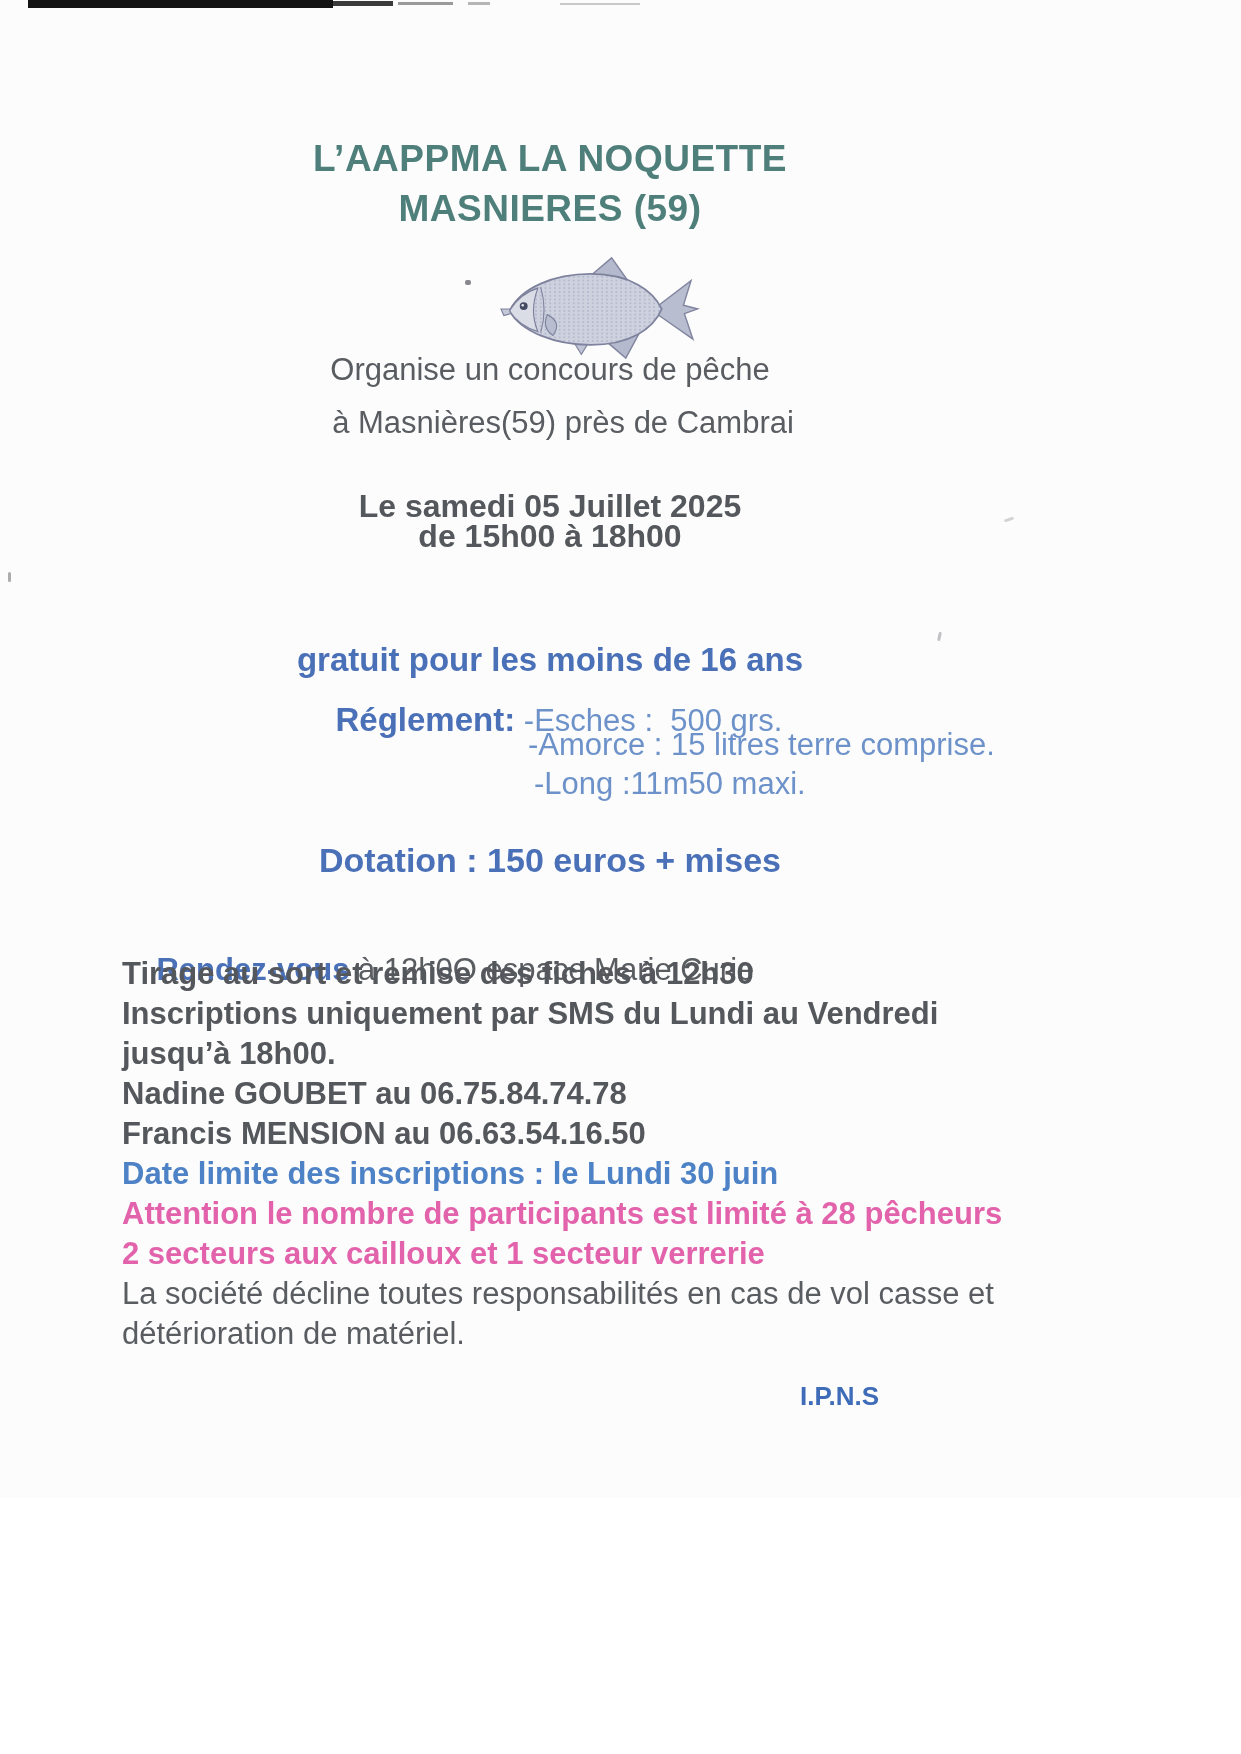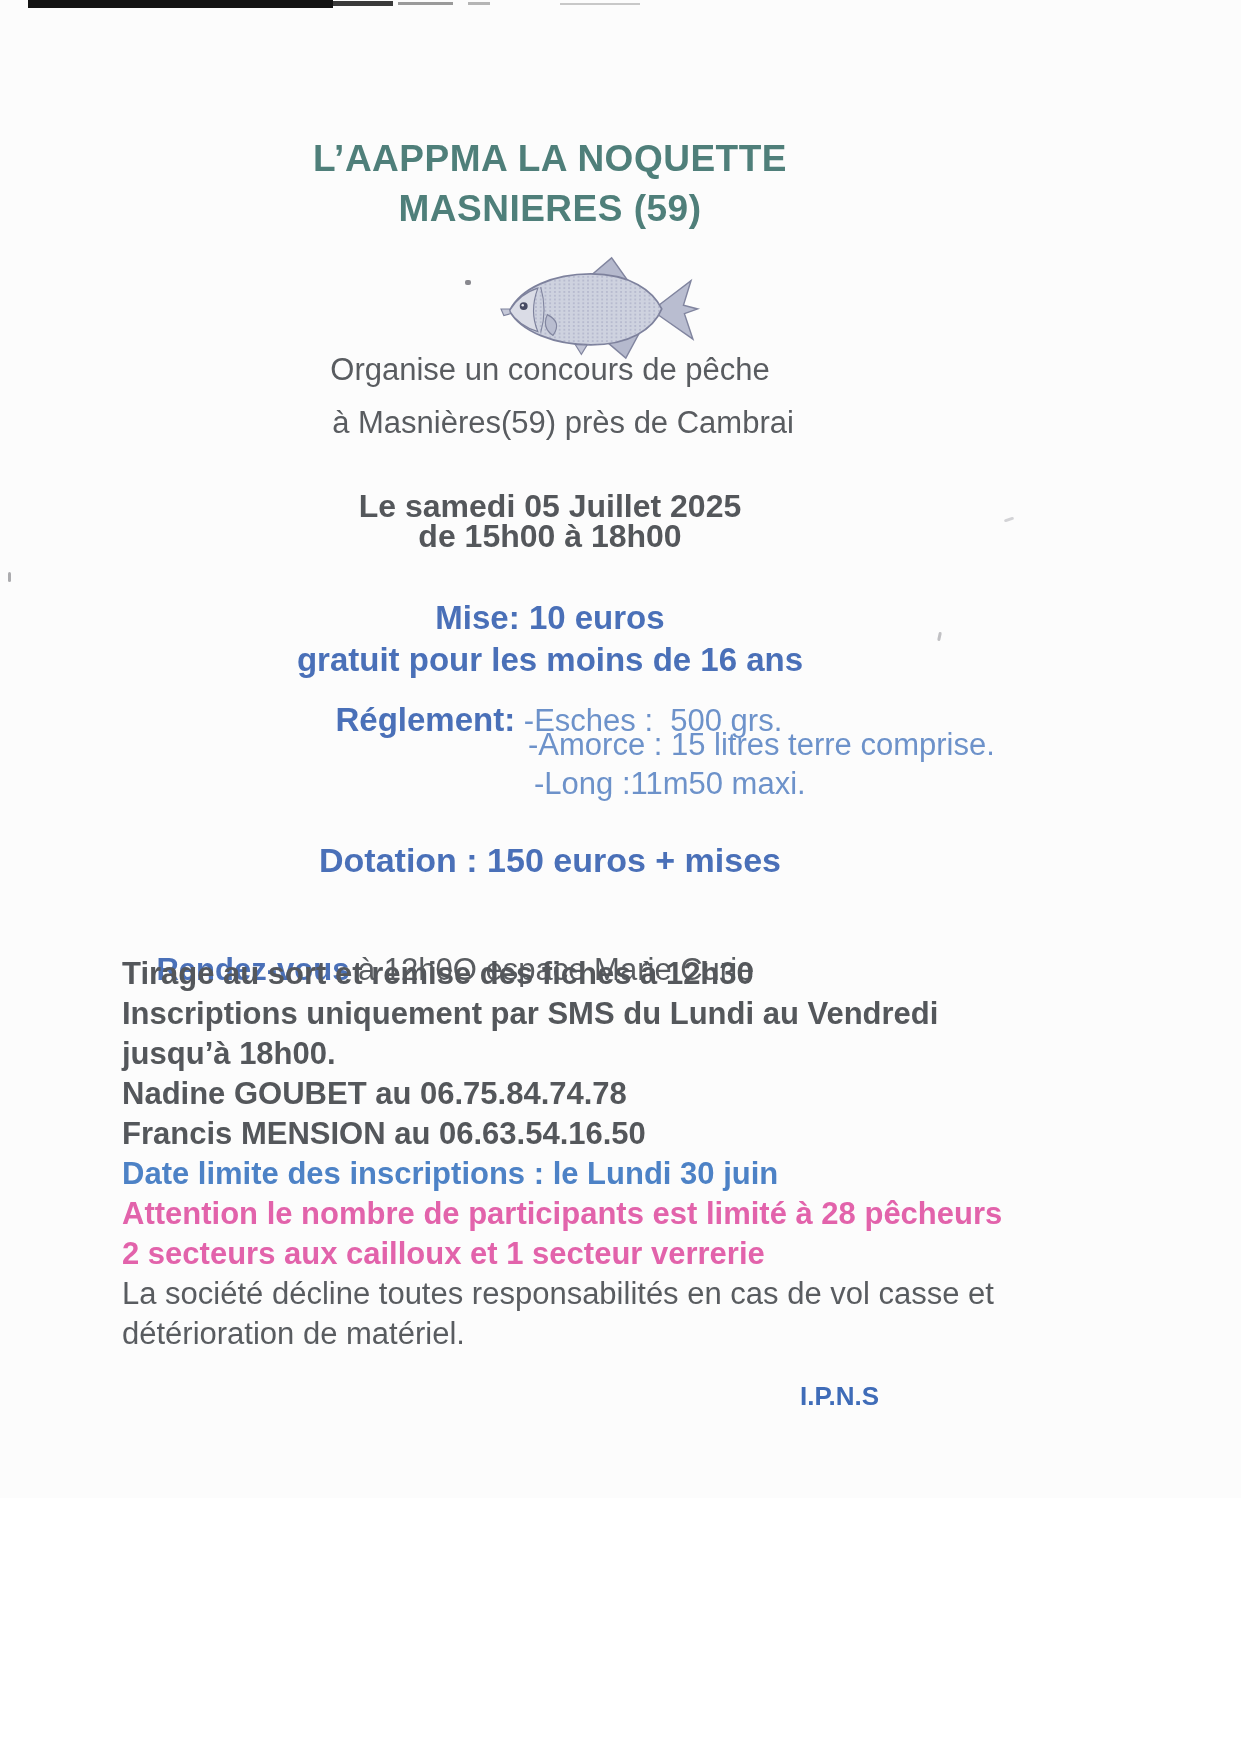--- a/index.html
+++ b/index.html
@@ -80,21 +80,20 @@
       <path d="M54 62 Q 70 70 60 84 Q 48 76 54 62 Z" fill="#b9bdd0" stroke="#81859f" stroke-width="1.2"></path>
     </svg>
   </div>
 
   <div class="line center body-reg" style="top:352px;">Organise un concours de pêche</div>
   <div class="line center body-reg" style="top:405px;padding-left:13px;">à Masnières(59) près de Cambrai</div>
 
   <div class="line center date-bold" style="top:476px;margin-top:12px;">Le samedi 05 Juillet 2025</div>
   <div class="line center date-bold" style="top:518px;">de 15h00 à 18h00</div>
 
-  <div class="line center blue-bold" style="top:599px;">Mise: 10 euros</div>
   <div class="line center blue-bold" style="top:641px;">gratuit pour les moins de 16 ans</div>
 
   <div class="line center" style="top:683px;">
     <span class="blue-bold">Réglement:</span><span class="blue-reg"> -Esches :  500 grs.</span>
   </div>
   <div class="line blue-reg" style="top:727px; left:528px;">-Amorce : 15 litres terre comprise.</div>
   <div class="line blue-reg" style="top:766px; left:534px;">-Long :11m50 maxi.</div>
 
   <div class="line center prize" style="top:841px;">Dotation : 150 euros + mises</div>
 

